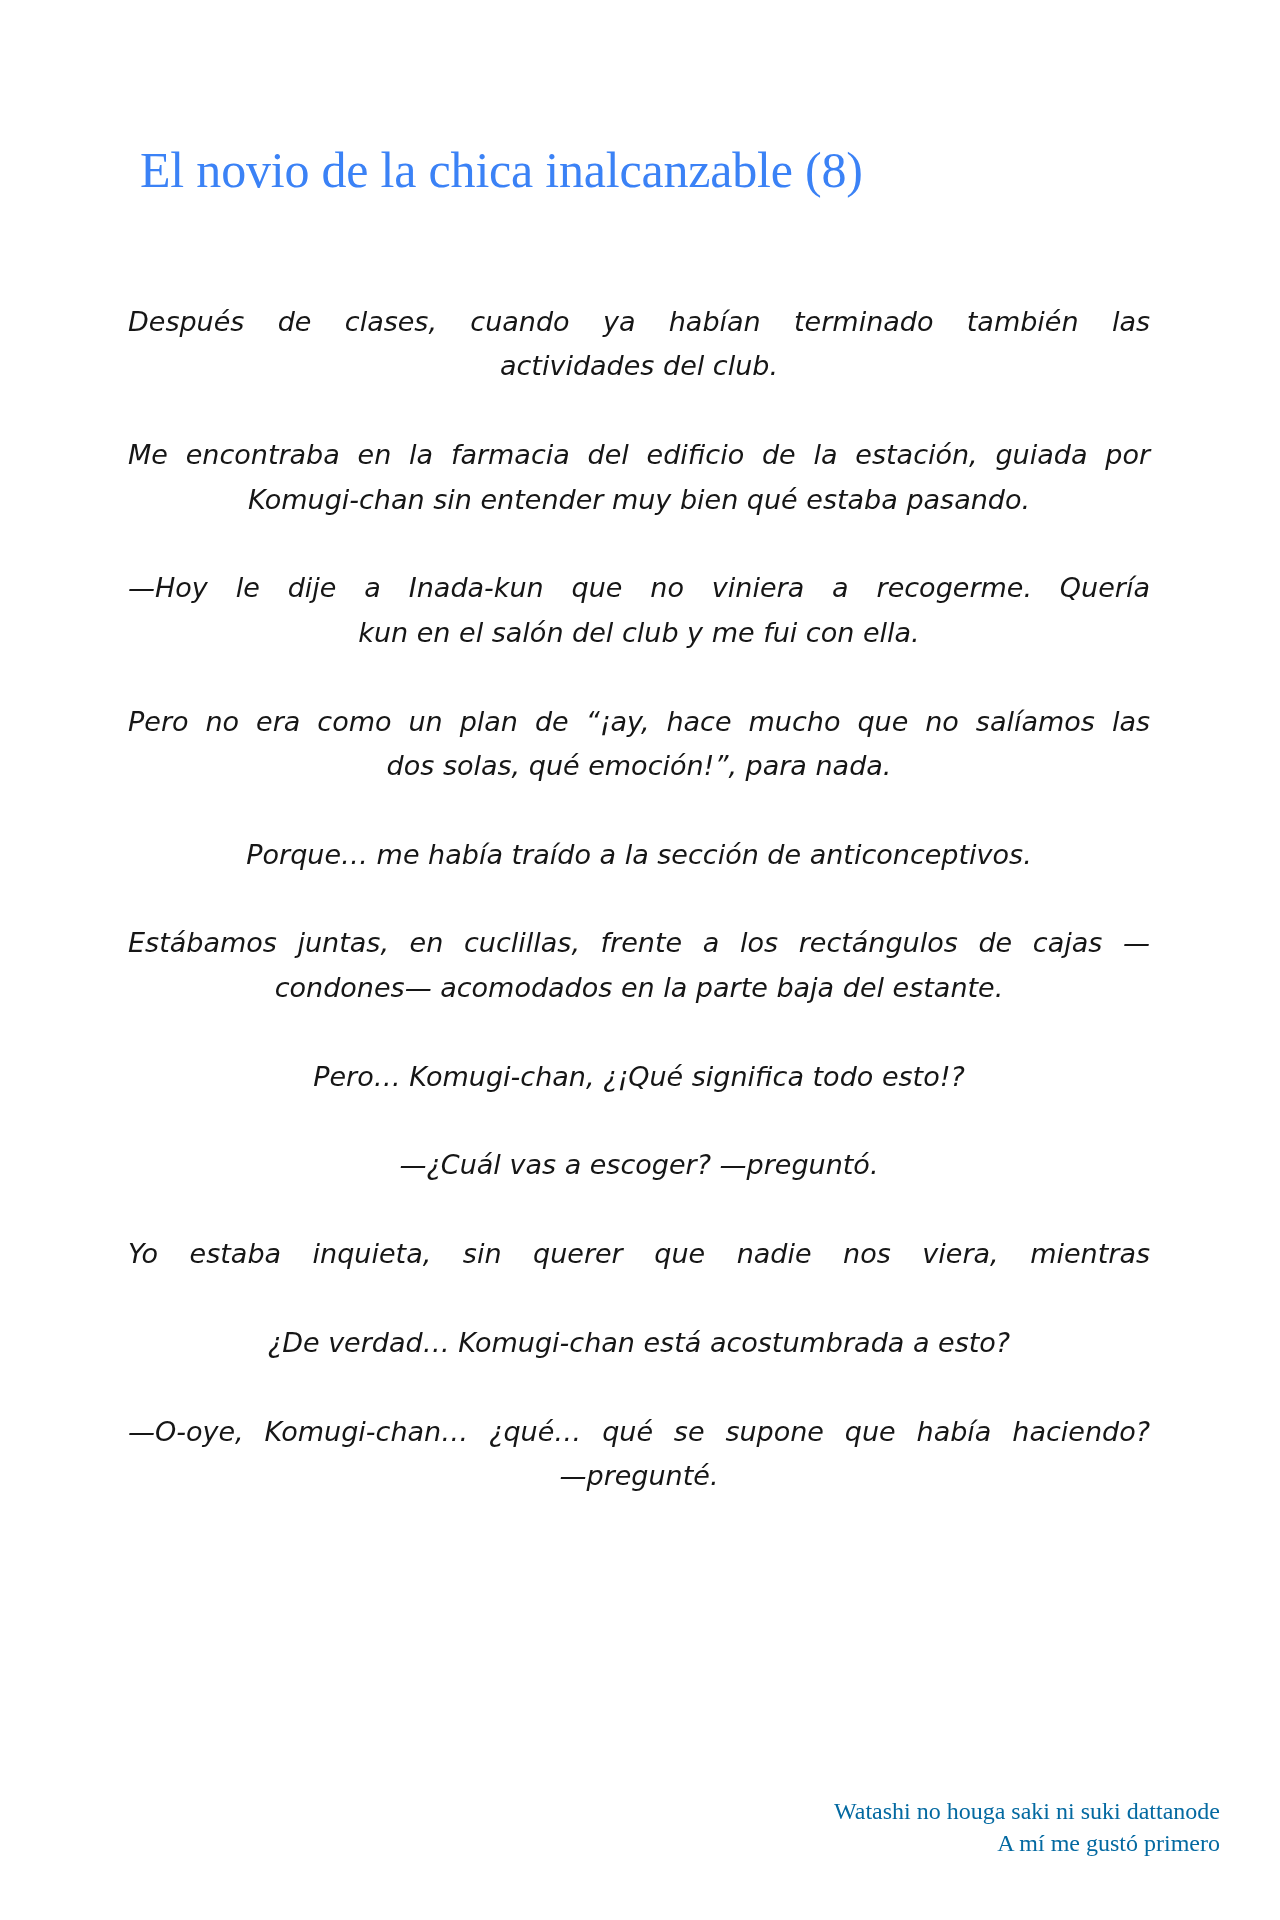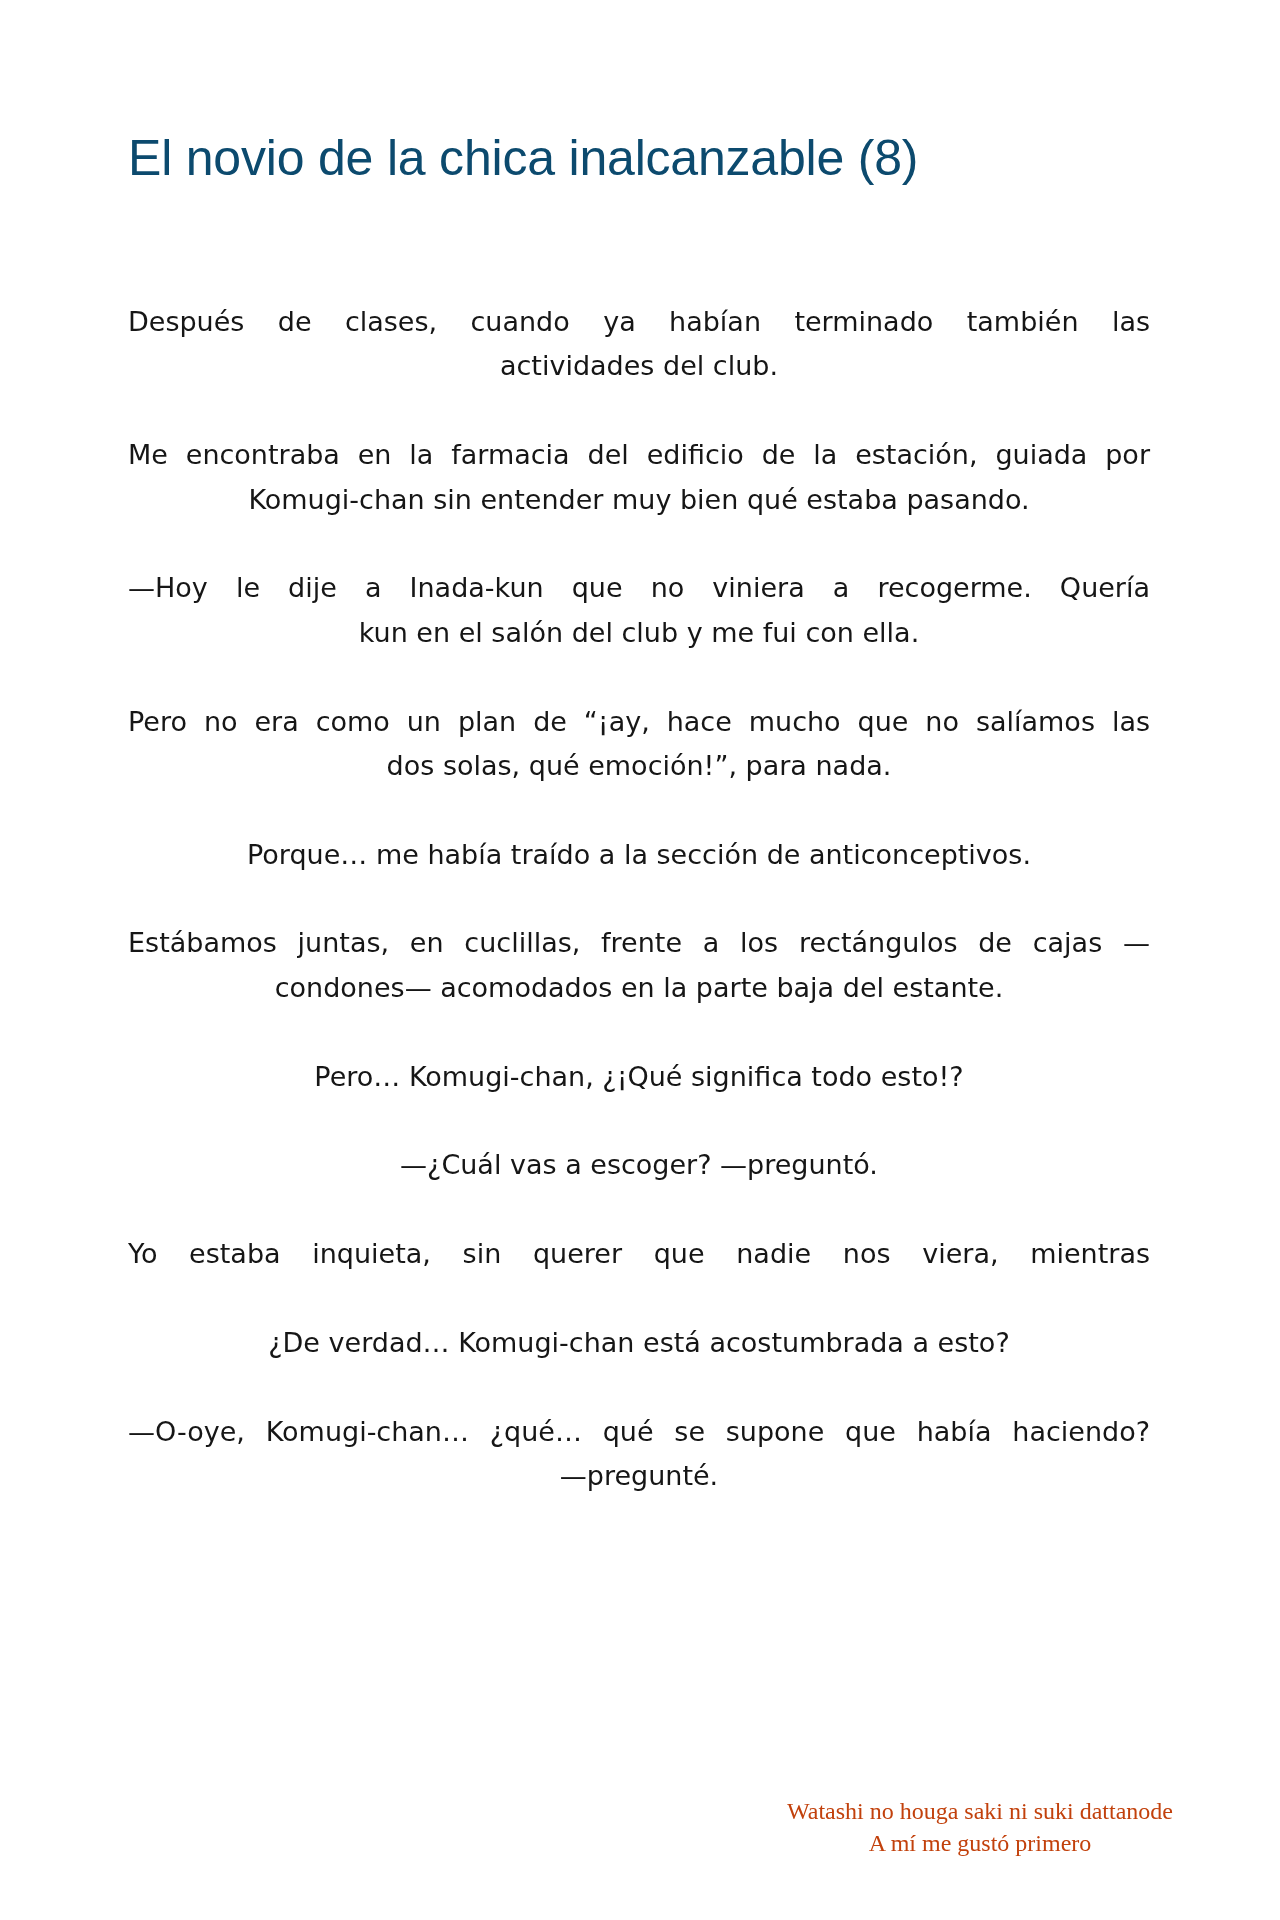--- a/index.html
+++ b/index.html
@@ -19,41 +19,42 @@
       left: 0;
       top: 0;
       width: 1280px;
       height: 1920px;
       background: #ffffff;
     }
     .chapter-title {
       position: absolute;
       left: 128px;
       top: 128px;
-      margin: 0;
-      font-family: Liberation Sans, sans-serif;
+      margin: 12px;
+      font-family: Liberation Serif, serif;
       font-weight: normal;
       font-size: 50px;
       line-height: 60px;
       letter-spacing: -0.2px;
       white-space: nowrap;
-      color: #0c4a6e;
+      color: #3b82f6;
     }
     .body-text {
       position: absolute;
       left: 128px;
       top: 300px;
       width: 1022px;
       font-family: "DejaVu Sans", "Liberation Sans", sans-serif;
       font-size: 27px;
       line-height: 44.4px;
       color: #161616;
     }
     .para {
       margin: 0 0 44.4px 0;
+      font-style: italic;
     }
     .para:last-child {
       margin-bottom: 0;
     }
     .line {
       display: block;
       height: 44.4px;
       white-space: nowrap;
       overflow: visible;
     }
@@ -63,25 +64,25 @@
       white-space: normal;
     }
     .line.last {
       text-align: center;
     }
     .footer {
       position: absolute;
       left: 740px;
       top: 1795px;
       width: 480px;
-      text-align: center;
+      text-align: right;
       font-family: "Liberation Serif", "DejaVu Serif", serif;
       font-size: 24px;
       line-height: 32px;
-      color: #c2410c;
+      color: #0369a1;
     }
     .footer-line {
       display: block;
       white-space: nowrap;
     }
   </style>
 </head>
 <body>
 
 <div class="page">

